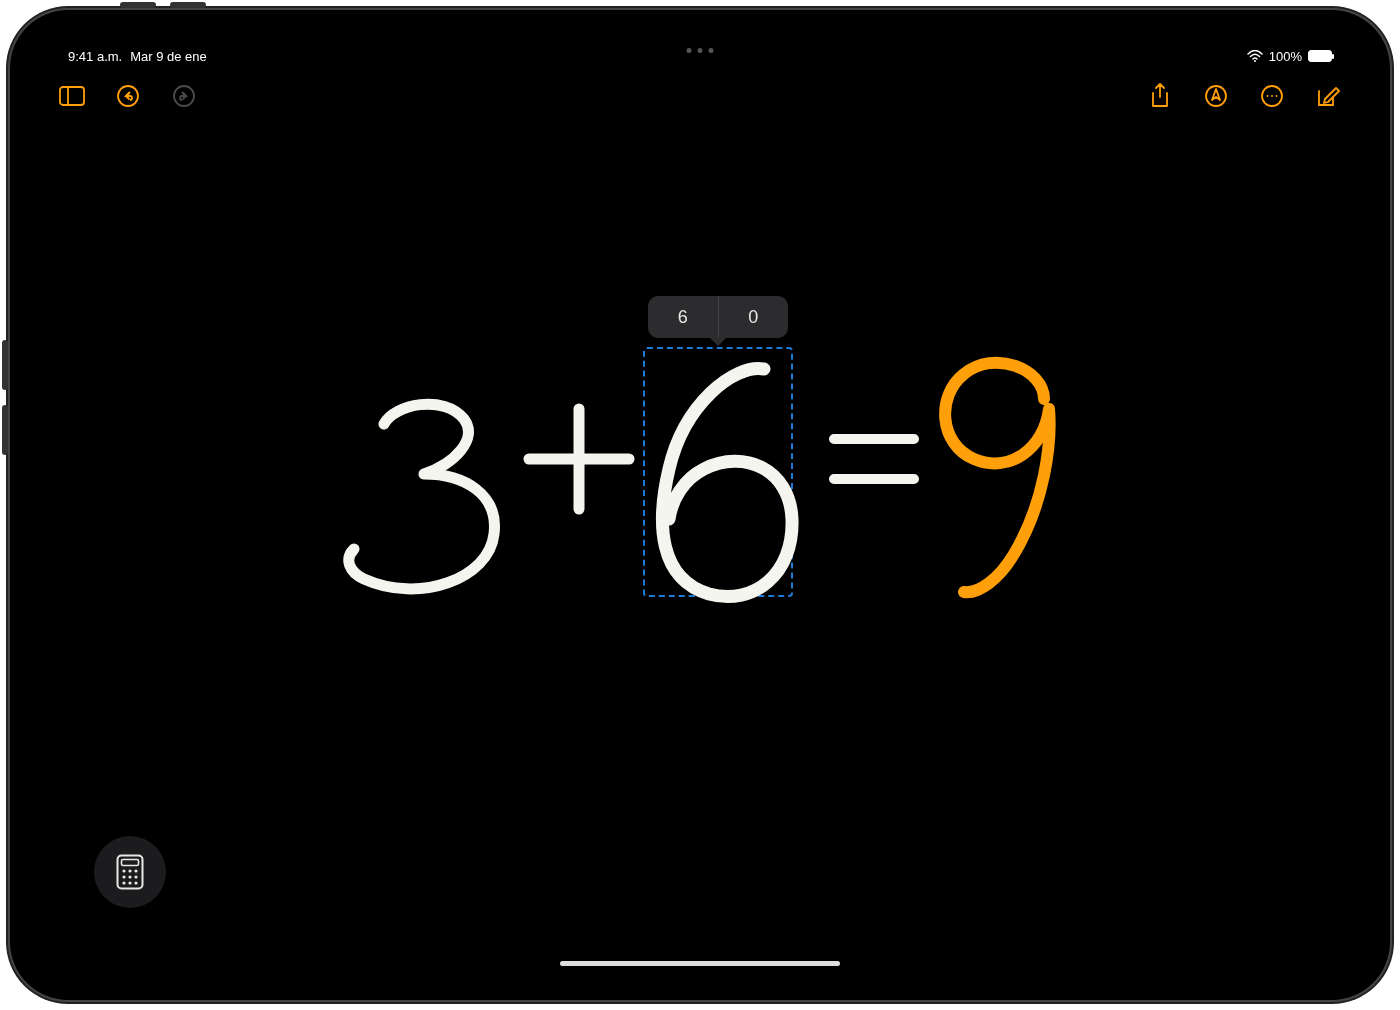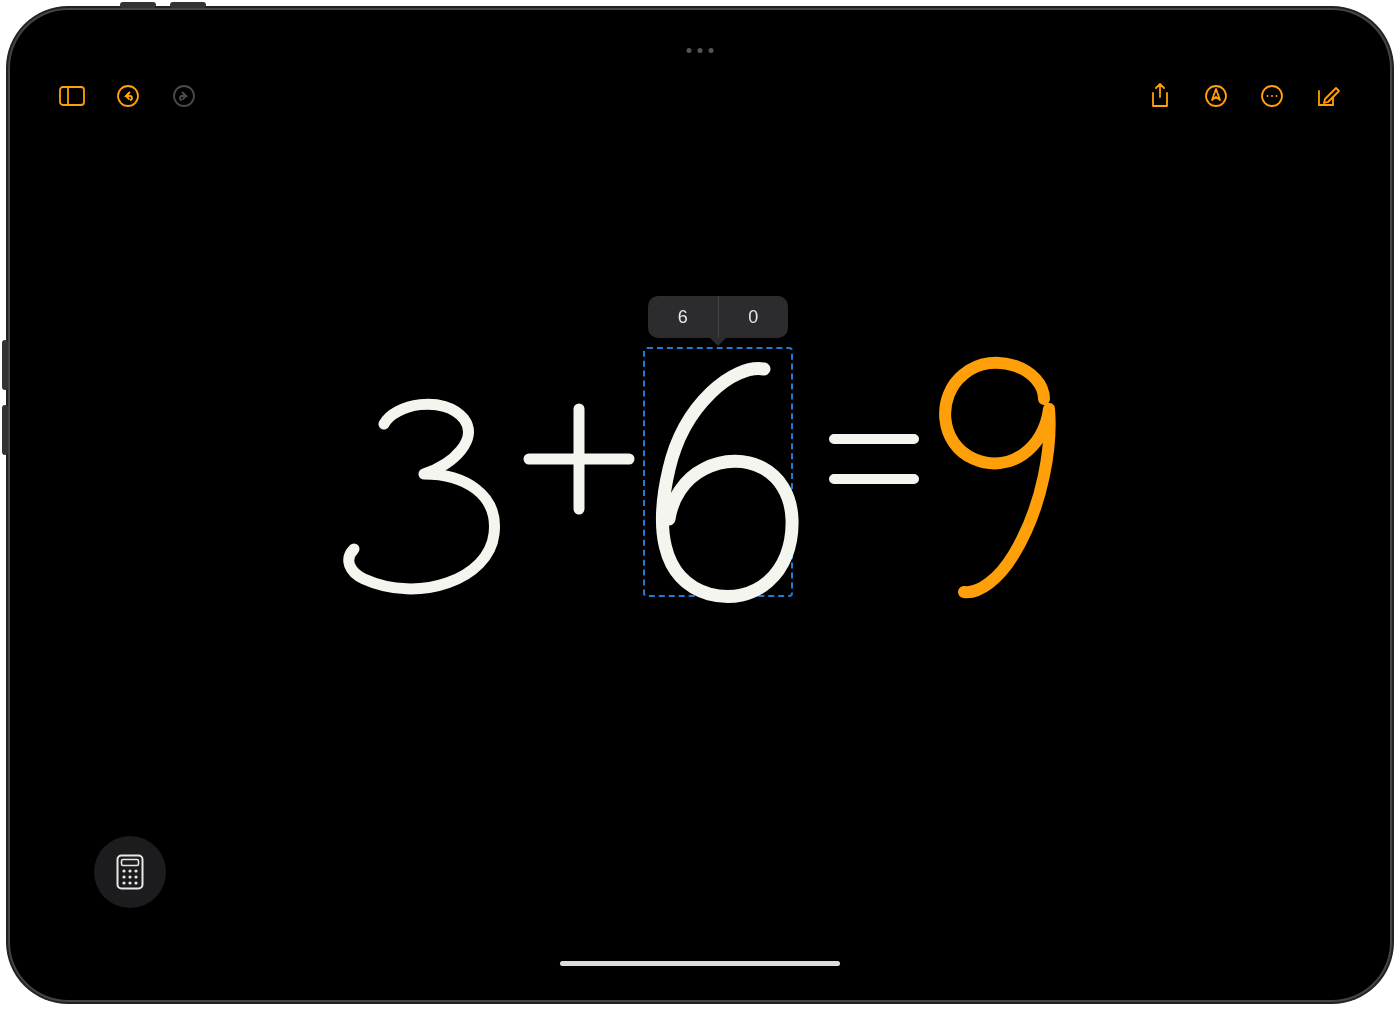--- a/index.html
+++ b/index.html
@@ -176,20 +176,38 @@
   }
 </style>
 </head>
 <body>
 
 <div class="device-frame">
   <div class="side-btn-1"></div>
   <div class="side-btn-2"></div>
   <div class="screen">
 
+    <div class="status-bar">
+      <div class="status-left">
+        <span>9:41 a.m.</span>
+        <span>Mar 9 de ene</span>
+      </div>
+      <div class="status-right">
+        <span class="wifi-icon">
+          <svg width="16" height="12" viewBox="0 0 16 12" fill="none">
+            <path d="M1 4 Q8 -3 15 4 M3.5 6.5 Q8 2 12.5 6.5 M6 9 Q8 7 10 9" stroke="#fff" stroke-width="1.5" stroke-linecap="round"></path>
+            <circle cx="8" cy="11" r="1" fill="#fff"></circle>
+          </svg>
+        </span>
+        <span>100%</span>
+        <span class="battery-icon">
+          <span class="battery"></span>
+        </span>
+      </div>
+    </div>
 
     <div class="multitask-dots">
       <span></span>
         <span></span>
         <span></span>
     </div>
 
     <div class="toolbar">
       <div class="tb-group">
         <div class="tb-btn">

